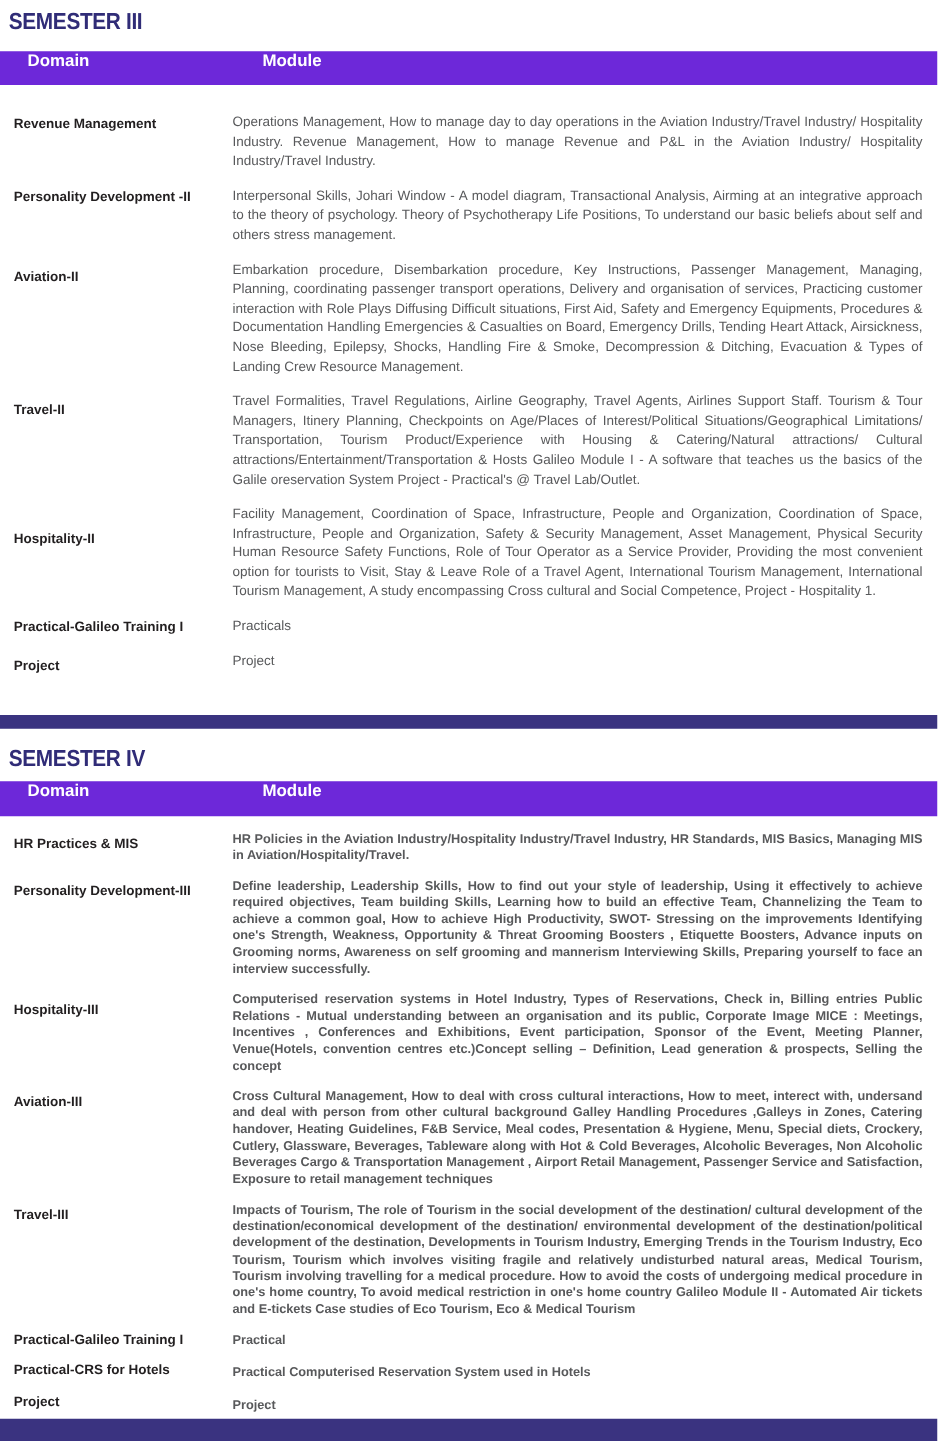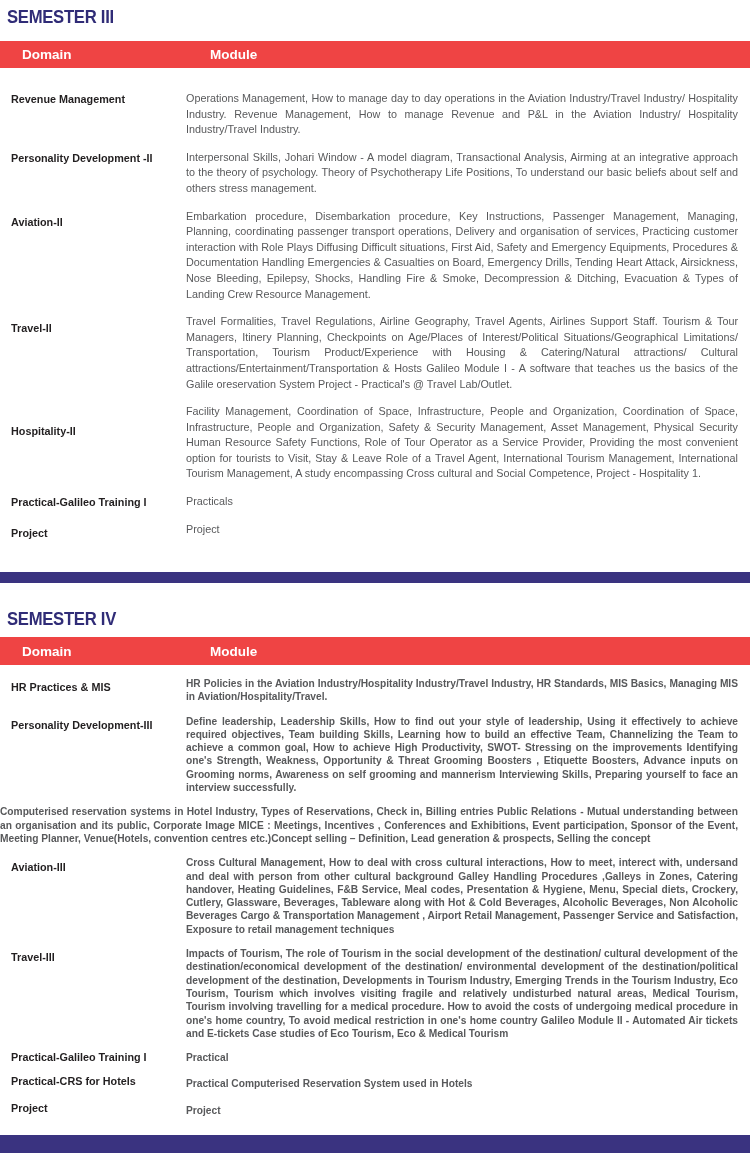--- a/index.html
+++ b/index.html
@@ -7,41 +7,40 @@
   body {
     width: 750px;
     height: 1153px;
     position: relative;
     background: #ffffff;
     font-family: "Liberation Sans", sans-serif;
     overflow: hidden;
   }
   .sem-section { position: absolute; left: 0; right: 0; }
   .sem3 { top: 0; }
-  .sem4 { top: 597; top: 597px; margin-top: 12px; }
+  .sem4 { top: 597; top: 597px; }
 
   .sem-heading {
     margin-left: 7px;
     font-size: 18.5px;
     line-height: 19px;
     font-weight: 800;
     color: #302c77;
     letter-spacing: -0.3px;
     transform: scaleX(0.9);
     transform-origin: left center;
     white-space: nowrap;
   }
   .sem3 .sem-heading { margin-top: 7px; }
 
   .table-header {
     margin-top: 15px;
     height: 27px;
-    background: #ef4444;
+    background: #6d28d9;
     display: flex;
-    align-items: center;
     color: #ffffff;
     font-weight: bold;
     font-size: 13.5px;
   }
   .sem4 .table-header { margin-top: 9px; height: 28px; }
   .col-domain-h { width: 186px; padding-left: 22px; }
   .col-module-h { flex: 1; padding-left: 24px; }
 
   .rows { padding-top: 23px; }
   .sem4 .rows { padding-top: 12px; }
@@ -146,20 +145,21 @@
   <div class="rows">
     <div class="trow">
       <div class="dcell off4">HR Practices &amp; MIS</div>
       <div class="mcell">HR  Policies in the Aviation Industry/Hospitality Industry/Travel Industry, HR Standards, MIS Basics, Managing MIS in Aviation/Hospitality/Travel.</div>
     </div>
     <div class="trow">
       <div class="dcell off4">Personality Development-III</div>
       <div class="mcell">Define leadership, Leadership Skills, How to find out your style of leadership, Using it effectively to achieve required objectives, Team building Skills, Learning how to build an effective Team, Channelizing the Team to achieve a common goal, How to achieve High Productivity, SWOT- Stressing on the improvements Identifying one's Strength, Weakness, Opportunity &amp; Threat Grooming Boosters , Etiquette Boosters, Advance inputs on Grooming norms, Awareness on self grooming and mannerism Interviewing Skills, Preparing yourself to face an interview successfully.</div>
     </div>
     <div class="trow">
+      <div class="dcell off9">Hospitality-III</div>
       <div class="mcell">Computerised reservation systems in Hotel Industry, Types of Reservations, Check in, Billing entries Public Relations - Mutual understanding between an organisation and its public, Corporate Image MICE : Meetings, Incentives , Conferences and Exhibitions, Event participation,  Sponsor of the Event, Meeting Planner, Venue(Hotels, convention centres etc.)Concept selling – Definition, Lead generation &amp; prospects, Selling the concept</div>
     </div>
     <div class="trow">
       <div class="dcell off5">Aviation-III</div>
       <div class="mcell">Cross Cultural Management, How to deal with cross cultural interactions, How to meet, interect with, undersand and deal with person from other cultural background Galley Handling Procedures ,Galleys in Zones, Catering handover, Heating Guidelines,  F&amp;B Service, Meal codes, Presentation &amp; Hygiene, Menu, Special diets, Crockery, Cutlery, Glassware, Beverages, Tableware along with Hot &amp; Cold Beverages, Alcoholic Beverages, Non Alcoholic Beverages Cargo &amp; Transportation Management , Airport Retail Management, Passenger Service and Satisfaction, Exposure to retail management techniques</div>
     </div>
     <div class="trow">
       <div class="dcell off4">Travel-III</div>
       <div class="mcell">Impacts of Tourism, The role of Tourism in the social development of the destination/ cultural development of the destination/economical development of the destination/ environmental development of the destination/political development of the destination, Developments in Tourism Industry, Emerging Trends in the Tourism Industry, Eco Tourism, Tourism which involves visiting fragile and relatively undisturbed natural areas, Medical Tourism, Tourism involving travelling for a medical procedure. How to avoid the costs of undergoing medical procedure in one's home country,  To avoid medical restriction in one's home country Galileo Module II - Automated Air tickets and E-tickets Case studies of Eco Tourism, Eco &amp; Medical Tourism</div>
     </div>

